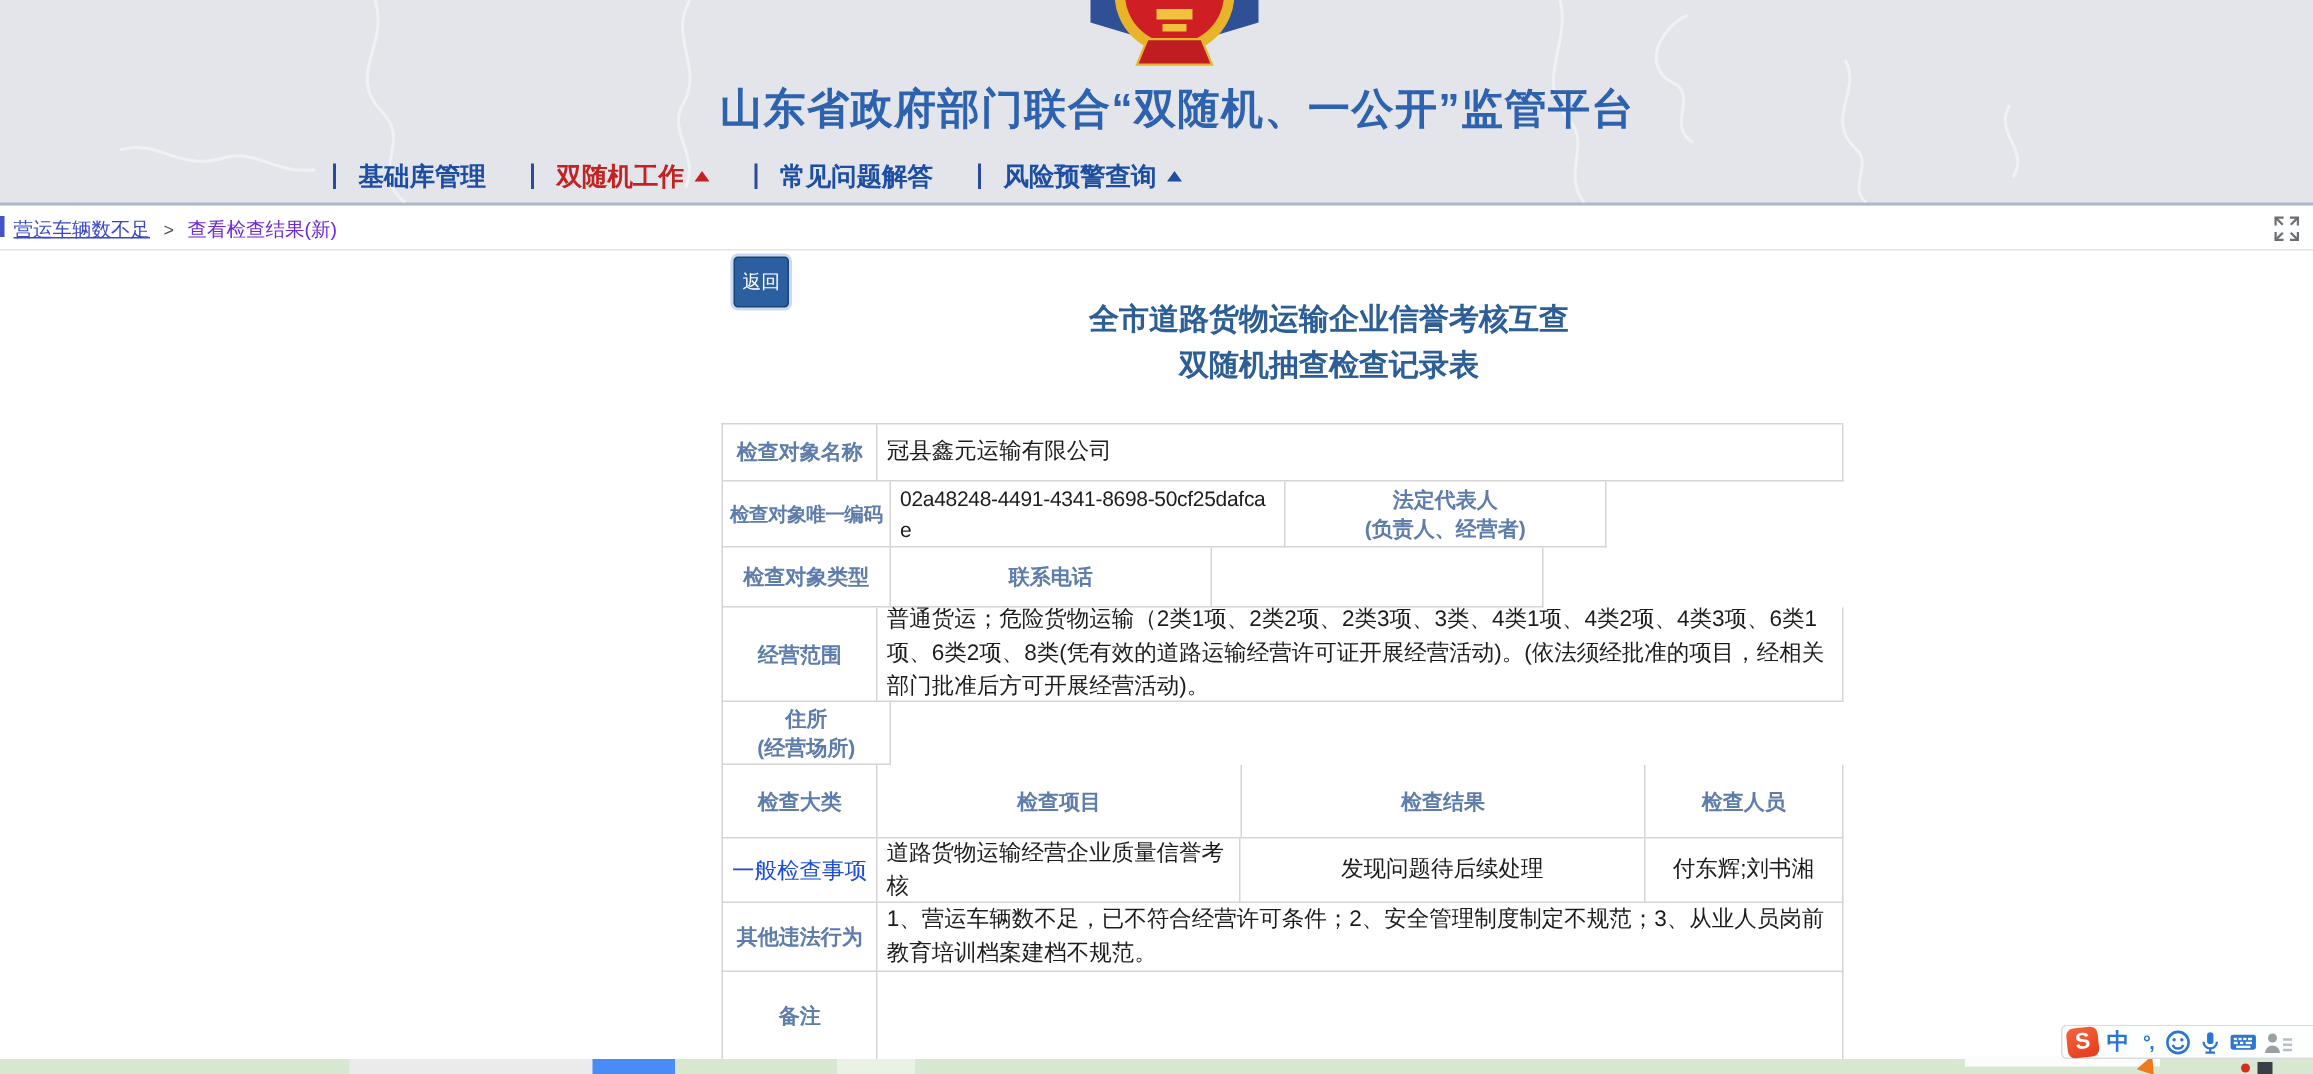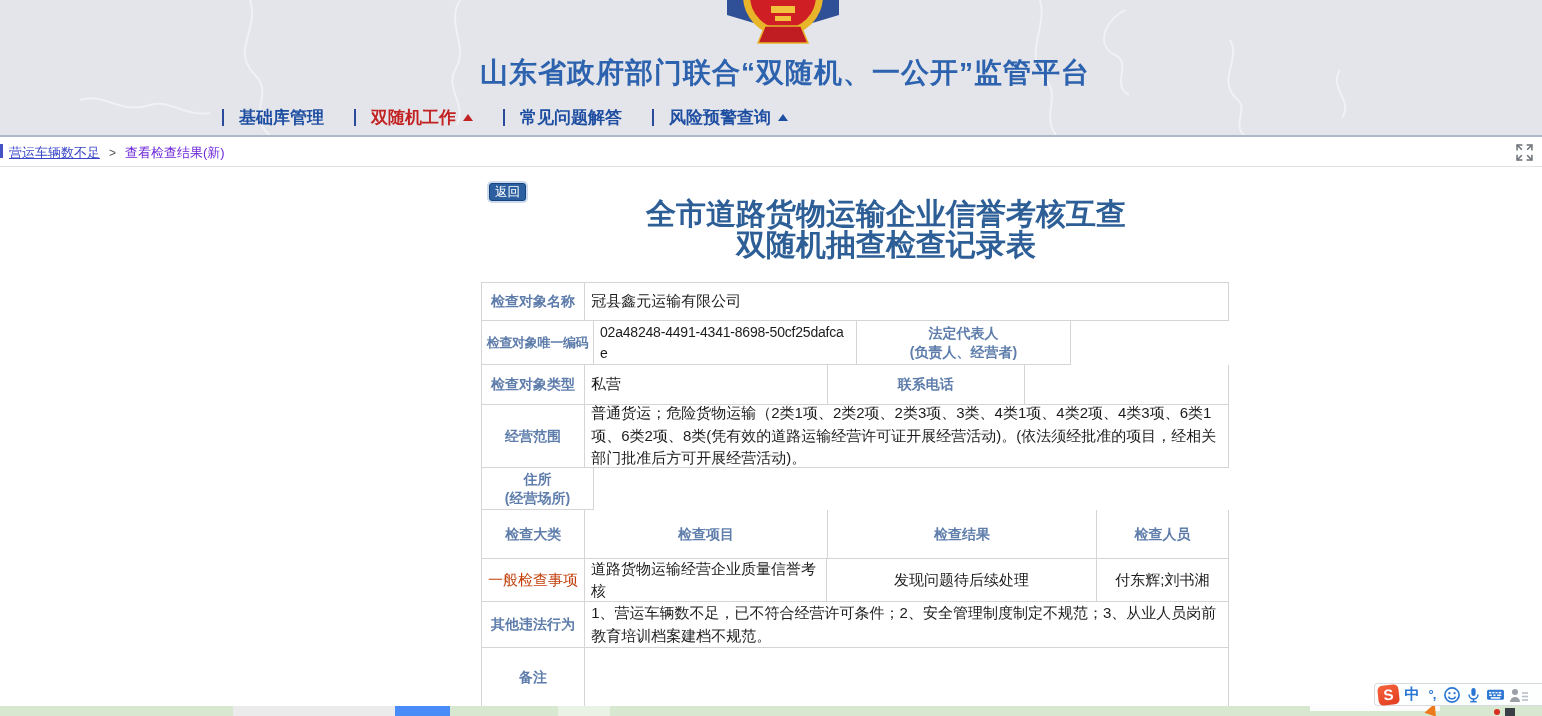--- a/index.html
+++ b/index.html
@@ -34,46 +34,46 @@
     background:#fff; border-bottom:1px solid #e3e3e3;
     display:flex; align-items:center; padding-left:9px; font-size:13px;
   }
   .bc-accent { position:absolute; left:0; top:5px; width:3px; height:14px; background:#4353c5; }
   .bc-link { color:var(--link-blue); text-decoration:underline; cursor:pointer; }
   .bc-sep { margin:0 9px; color:#555; font-size:12px; }
   .bc-current { color:#6d28d9; }
   .fs-icon { position:absolute; right:9px; top:5px; width:17px; height:17px; cursor:pointer; }
   
   .back-btn {
-    position:absolute; left:489px; top:171px; height:18px; padding:1px 5px;
+    position:absolute; left:489px; top:171px; height:34px; padding:1px 5px;
     background:var(--button-blue); color:#fff; font-size:12.5px; line-height:14px;
     border:1px solid #16437f; border-radius:3px; cursor:pointer;
-    box-shadow:0 0 0 2px rgba(110,150,200,.35); font-family:inherit;margin-top:12px;
+    box-shadow:0 0 0 2px rgba(110,150,200,.35); font-family:inherit;
   }
   .page-title {
     position:absolute; left:481px; top:198px; width:810px; text-align:center;
-    font-size:30px; font-weight:bold; color:#2d5e96; line-height:31px;
+    font-size:20px; font-weight:bold; color:#2d5e96; line-height:31px;
   }
   
   .record-table {
     position:absolute; left:481px; top:282px; width:748px;
     border-top:1px solid #d5d5d5; border-left:1px solid #d5d5d5;
     font-size:15px; color:#1c1c1c;
   }
   .tr { display:flex; }
   .td { border-right:1px solid #d5d5d5; border-bottom:1px solid #d5d5d5; }
   .h38{height:38px}.h44{height:44px}.h40{height:40px}.h63{height:63px}.h42{height:42px}
   .h49{height:49px}.h43{height:43px}.h46{height:46px}.h60{height:60px}
   .w112{width:112px}.w698{width:698px}.w263{width:263px}.w214{width:214px}
   .w221{width:221px}.w292{width:292px}.w143{width:143px}
   .lbl { color:var(--label-blue); font-weight:bold; font-size:14px;
     display:flex; flex-direction:column; align-items:center; justify-content:center;
     text-align:center; line-height:1.35; }
   .lbl-sm { font-size:13px; letter-spacing:-0.3px; }
-  .lbl-dark { color:#c2410c; font-weight:normal; font-size:15px;
+  .lbl-dark { color:#1d4ed8; font-weight:normal; font-size:15px;
     display:flex; align-items:center; justify-content:center; }
   .val { padding:3px 6px; display:flex; align-items:center; line-height:1.5; }
   .val.center { justify-content:center; text-align:center; }
   .code { word-break:break-all; font-size:14px; letter-spacing:-0.2px; line-height:1.45; }
   
   .bottom-strip { position:absolute; left:0; top:706px; width:1542px; height:10px;
     background:var(--strip-green); }
   .strip-pale { position:absolute; left:558px; top:0; width:52px; height:10px; background:#e9f2e4; }
   .scroll-track { position:absolute; left:233px; top:0; width:217px; height:10px;
     background:#ebebeb; cursor:pointer; }
@@ -180,21 +180,20 @@
       <span class="code">02a48248-4491-4341-8698-50cf25dafcae</span>
     </div>
     <div class="td lbl w214 h44">
       <span>法定代表人</span>
       <span>(负责人、经营者)</span>
     </div>
   </div>
 
   <div class="tr">
     <div class="td lbl w112 h40">检查对象类型</div>
-    <div class="td val w263 h40">私营</div>
     <div class="td lbl w214 h40">联系电话</div>
     <div class="td val w221 h40"></div>
   </div>
 
   <div class="tr">
     <div class="td lbl w112 h63">经营范围</div>
     <div class="td val w698 h63">
       <span>普通货运；危险货物运输（2类1项、2类2项、2类3项、3类、4类1项、4类2项、4类3项、6类1项、6类2项、8类(凭有效的道路运输经营许可证开展经营活动)。(依法须经批准的项目，经相关部门批准后方可开展经营活动)。</span>
     </div>
   </div>

